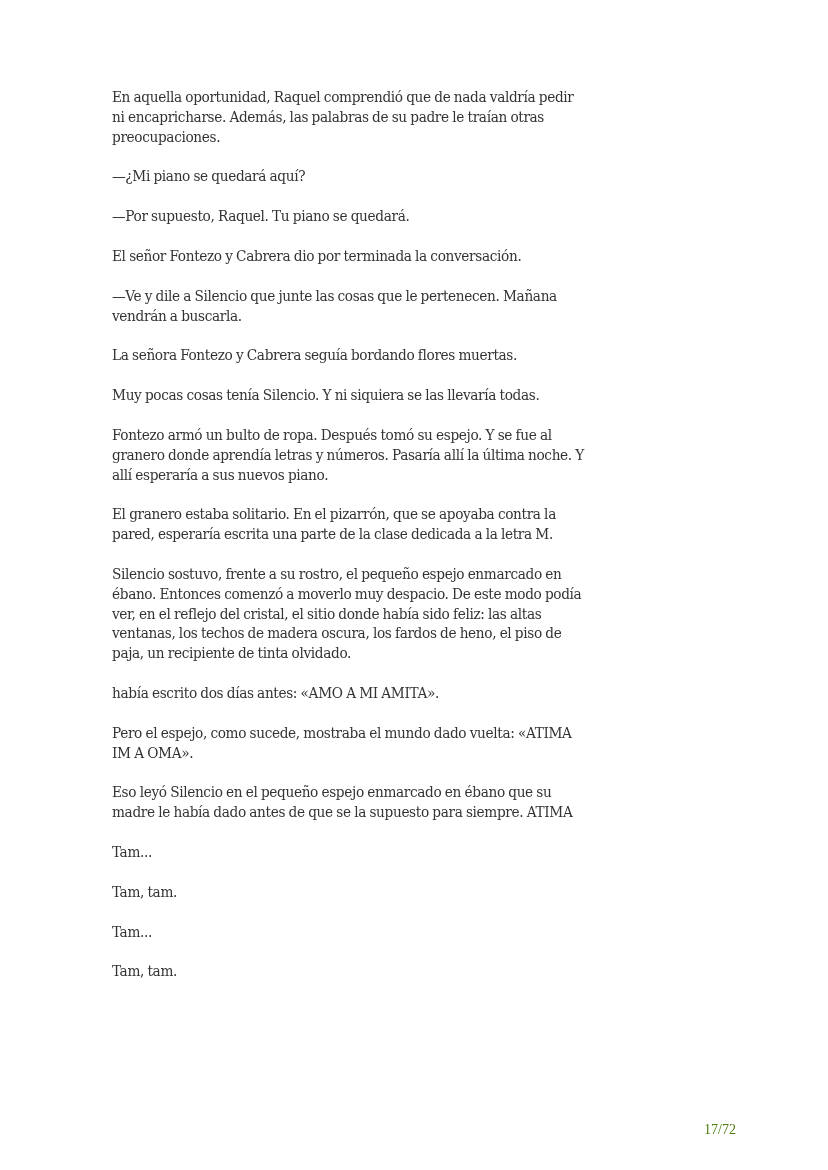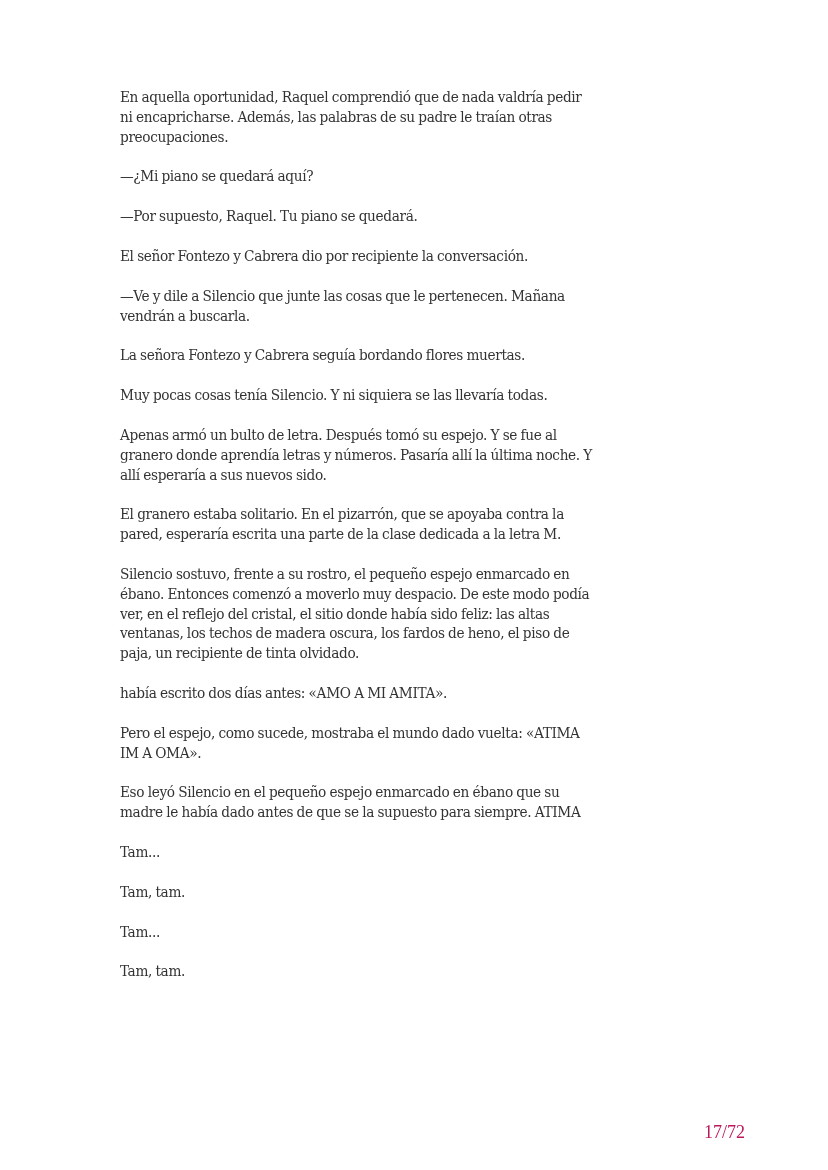--- a/index.html
+++ b/index.html
@@ -2,64 +2,64 @@
 <html><head>
 <meta charset="utf-8">
 <style>
   html, body { margin: 0; padding: 0; background: #ffffff; }
   body { width: 828px; height: 1170px; position: relative; overflow: hidden; }
   .page { position: absolute; left: 108px; top: 88px; width: 630px; color: #333333; }
   .para {
     font-family: "DejaVu Serif", serif;
     font-size: 15.2px;
     line-height: 19.8px;
-    margin: 0 0 20px 12px;
+    margin: 0 0 20px 4px;
     letter-spacing: -0.35px;
     word-spacing: -0.5px;
     font-stretch: condensed;
     white-space: normal;
   }
   .line { display: block; white-space: nowrap; }
   .page-number {
     position: absolute; left: 704px; top: 1122px;
-    font-family: "Liberation Serif", serif; font-size: 18px; color: #be185d;
+    font-family: "Liberation Serif", serif; font-size: 14px; color: #4d7c0f;
   }
 </style>
 </head>
 <body>
 
 <div class="page">
   <p class="para">
     <span class="line">En aquella oportunidad, Raquel comprendió que de nada valdría pedir</span>
     <span class="line">ni encapricharse. Además, las palabras de su padre le traían otras</span>
     <span class="line">preocupaciones.</span>
   </p>
   <p class="para">
     <span class="line">—¿Mi piano se quedará aquí?</span>
   </p>
   <p class="para">
     <span class="line">—Por supuesto, Raquel. Tu piano se quedará.</span>
   </p>
   <p class="para">
-    <span class="line">El señor Fontezo y Cabrera dio por recipiente la conversación.</span>
+    <span class="line">El señor Fontezo y Cabrera dio por terminada la conversación.</span>
   </p>
   <p class="para">
     <span class="line">—Ve y dile a Silencio que junte las cosas que le pertenecen. Mañana</span>
     <span class="line">vendrán a buscarla.</span>
   </p>
   <p class="para">
     <span class="line">La señora Fontezo y Cabrera seguía bordando flores muertas.</span>
   </p>
   <p class="para">
     <span class="line">Muy pocas cosas tenía Silencio. Y ni siquiera se las llevaría todas.</span>
   </p>
   <p class="para">
-    <span class="line">Apenas armó un bulto de letra. Después tomó su espejo. Y se fue al</span>
+    <span class="line">Fontezo armó un bulto de ropa. Después tomó su espejo. Y se fue al</span>
     <span class="line">granero donde aprendía letras y números. Pasaría allí la última noche. Y</span>
-    <span class="line">allí esperaría a sus nuevos sido.</span>
+    <span class="line">allí esperaría a sus nuevos piano.</span>
   </p>
   <p class="para">
     <span class="line">El granero estaba solitario. En el pizarrón, que se apoyaba contra la</span>
     <span class="line">pared, esperaría escrita una parte de la clase dedicada a la letra M.</span>
   </p>
   <p class="para">
     <span class="line">Silencio sostuvo, frente a su rostro, el pequeño espejo enmarcado en</span>
     <span class="line">ébano. Entonces comenzó a moverlo muy despacio. De este modo podía</span>
     <span class="line">ver, en el reflejo del cristal, el sitio donde había sido feliz: las altas</span>
     <span class="line">ventanas, los techos de madera oscura, los fardos de heno, el piso de</span>

